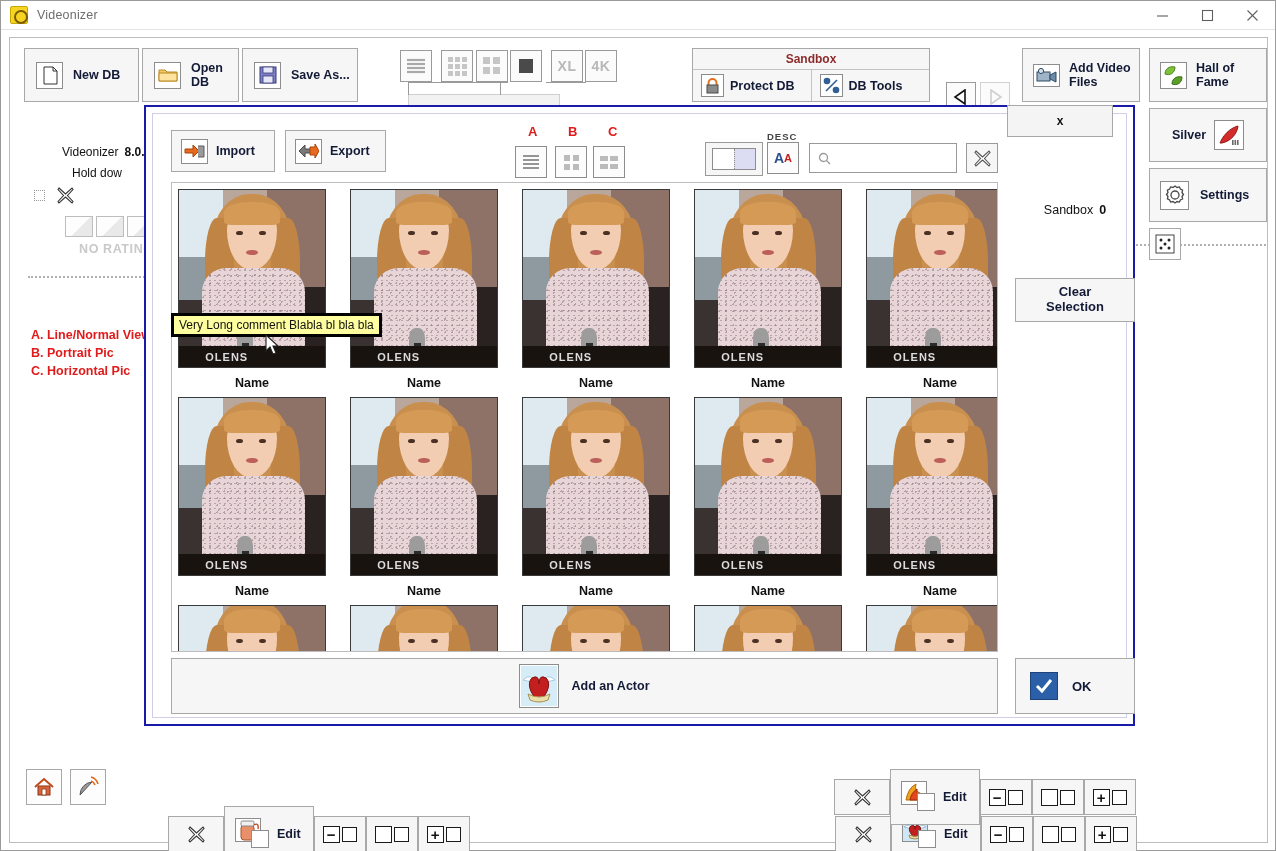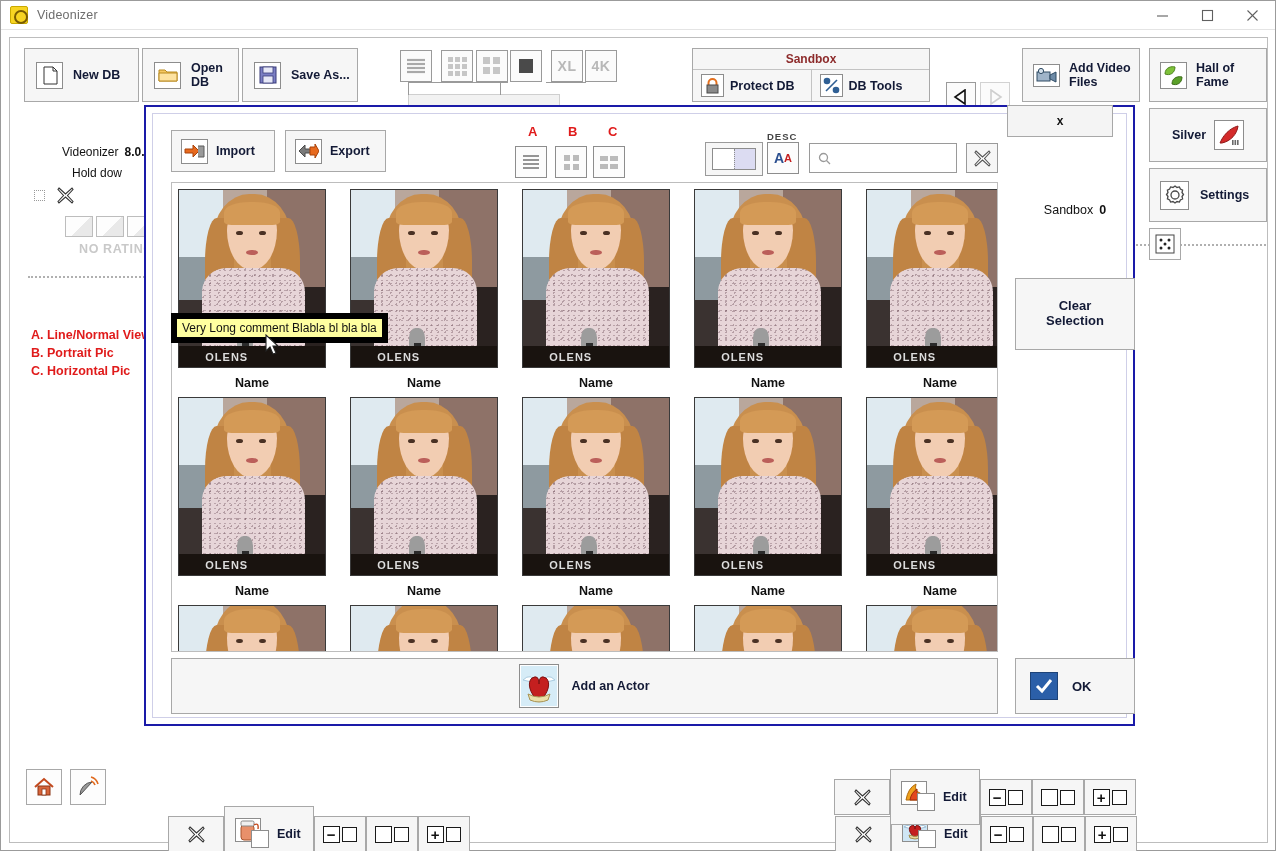--- a/index.html
+++ b/index.html
@@ -346,31 +346,31 @@
     position: absolute; left: 18%; bottom: 2%;
     font-size: 11px; font-weight: bold; color: #dcdcdc;
     letter-spacing: 1px; font-family: "Liberation Sans", sans-serif;
   }
   
   .thumb.crop-top .photo { top: -6%; }
 
   
   #tooltip {
     position: absolute; left: 18px; top: 199px;
-    background: #ffffa0; border: 6px solid #000000;
+    background: #ffffa0; border: 3px solid #000000;
     font-size: 12px; color: #111; padding: 2px 5px;
     z-index: 30; white-space: nowrap;
   }
   #cursor-arrow { position: absolute; left: 112px; top: 220px; z-index: 31; }
 
   
   #selected-line { position: absolute; left: 862px; top: 89px; width: 120px; text-align: center; font-size: 12.5px; color: #111; }
   #selected-line .cnt { font-weight: bold; margin-left: 6px; }
   #select-all { left: 862px; top: 106px; width: 120px; height: 52px; justify-content: center; font-size: 13px; }
-  #clear-sel  { left: 862px; top: 164px; width: 120px; height: 72px; justify-content: center; text-align: center; font-size: 13px; }
+  #clear-sel  { left: 862px; top: 164px; width: 120px; height: 44px; justify-content: center; text-align: center; font-size: 13px; }
 
   #add-actor-bar {
     position: absolute; left: 18px; top: 544px; width: 827px; height: 56px;
     border: 1px solid #a8a8a8; background: #f6f6f6;
     display: flex; align-items: center; justify-content: center; gap: 12px;
     font-size: 12.5px; font-weight: bold; color: #131a36;
   }
   #ok-btn {
     position: absolute; left: 862px; top: 544px; width: 120px; height: 56px;
     border: 1px solid #a8a8a8; background: #f6f6f6;

